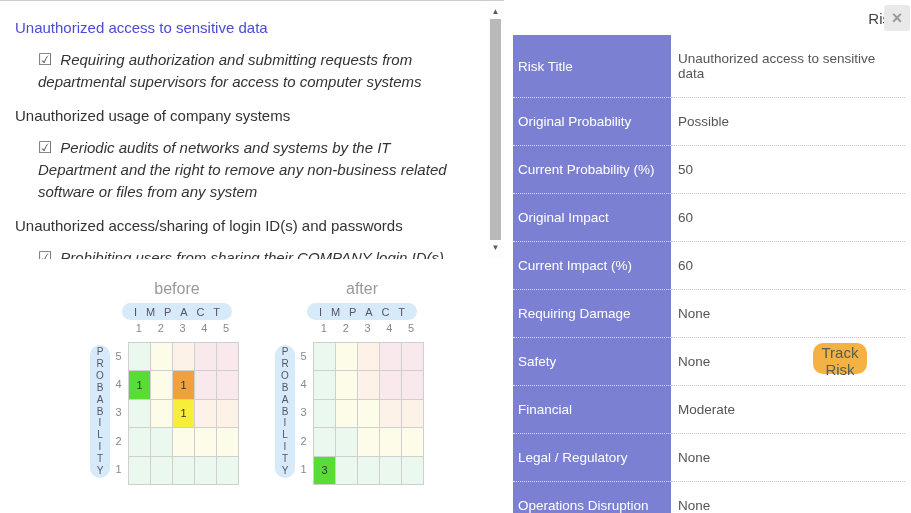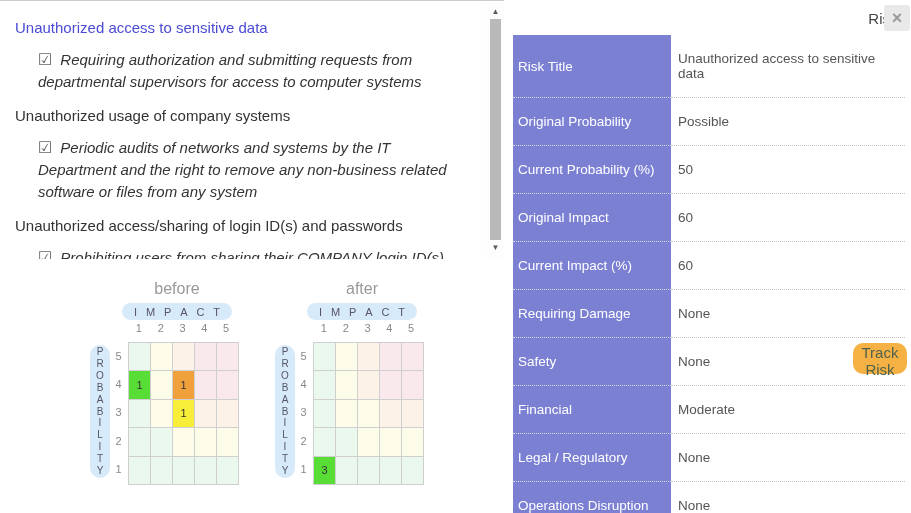--- a/index.html
+++ b/index.html
@@ -33,21 +33,21 @@
   .risks-table td{font-size:13.5px;padding:16px 5px;vertical-align:middle;}
   td.label{background:#7b80d3;color:#fff;width:148px;border-bottom:1px dotted #dadbf2;}
   td.value{color:#555;border-bottom:1px dotted #c5c5c5;padding-left:7px;}
 
   .close-btn{position:absolute;left:884px;top:5px;width:26px;height:26px;background:#e9e9e9;
              border-radius:3px;color:#9b9b9b;font-weight:bold;font-size:18px;
              display:flex;align-items:center;justify-content:center;cursor:pointer;}
 
   .track-btn{position:absolute;left:813px;top:343px;width:54px;height:31px;
              background:#f5b143;border:none;border-radius:10px;font-size:15px;
-             color:#4e624e;font-family:"Liberation Sans",sans-serif;cursor:pointer;margin-left:40px;}
+             color:#4e624e;font-family:"Liberation Sans",sans-serif;cursor:pointer;}
 
   
   .matrix{position:absolute;top:280px;width:160px;height:208px;}
   .m-title{position:absolute;left:36px;top:0;width:110px;text-align:center;
            color:#999;font-size:16px;}
   .m-impact{position:absolute;left:36px;top:23px;width:110px;height:17px;
             background:#d7eafa;border-radius:9px;display:flex;align-items:center;
             justify-content:space-between;padding:0 12px;box-sizing:border-box;
             font-size:11px;color:#556;}
   .m-colnums{position:absolute;left:42px;top:42px;width:109px;display:grid;

